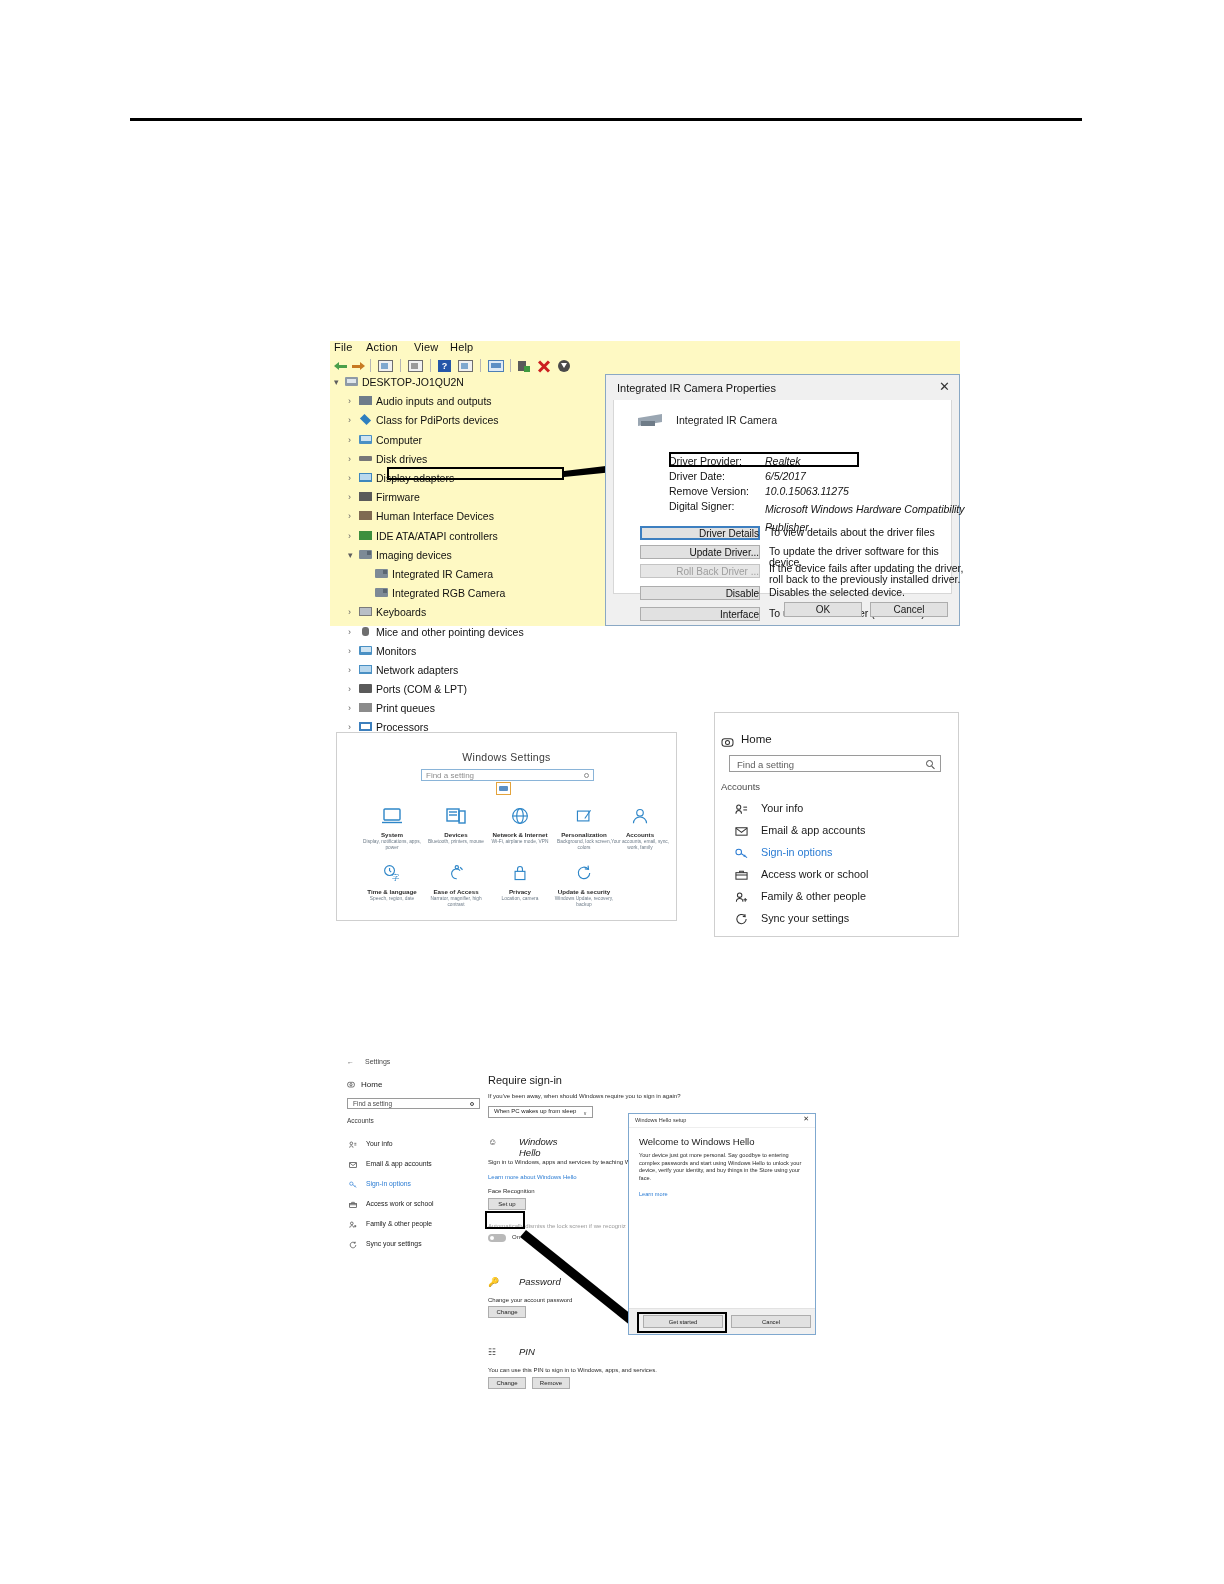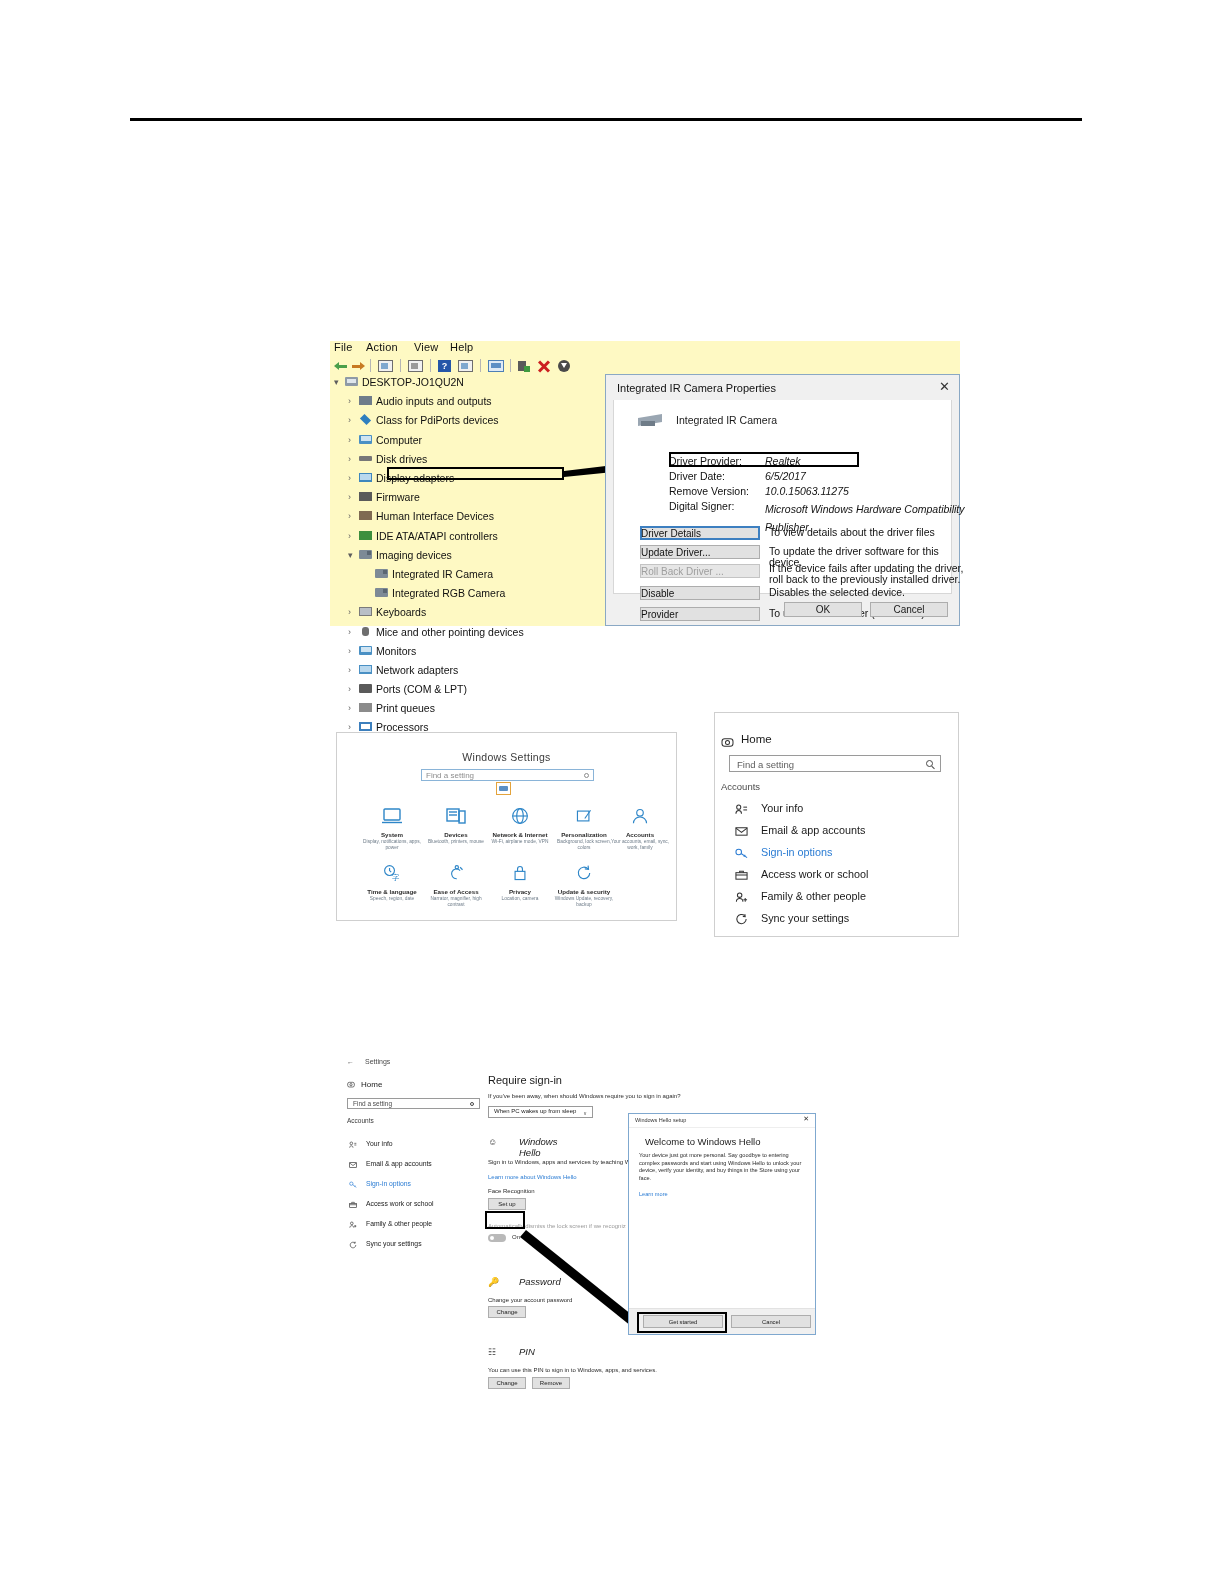--- a/index.html
+++ b/index.html
@@ -112,21 +112,21 @@
   .dev-icon .c1 { position:absolute; left:0; top:4px; width:24px; height:8px; background:#9aa6b2; transform:skewY(-10deg); }
   .dev-icon .c2 { position:absolute; left:3px; top:9px; width:14px; height:5px; background:#6f7c88; }
   .dev-name { position:absolute; left:62px; top:14px; font-size:10.5px; }
 
   .kv { position:absolute; font-size:10.5px; color:#111; }
   .kv .k { position:absolute; left:0; top:0; width:92px; }
   .kv .v { position:absolute; left:96px; top:0; width:210px;font-style:italic; }
 
   .prov-box { position:absolute; left:55px; top:52px; width:190px; height:15px; border:2.5px solid #000; }
 
-  .pbtn { position:absolute; left:26px; width:120px; height:14px; background:#e1e1e1; border:1px solid #adadad; font-size:10px; text-align:left; line-height:13px; color:#111; }
+  .pbtn { position:absolute; left:26px; width:120px; height:14px; background:#e1e1e1; border:1px solid #adadad; font-size:10px; text-align:right; line-height:13px; color:#111; }
   .pbtn.focus { border:1px solid #3d7fc0; box-shadow:0 0 0 1px #3d7fc0 inset; }
   .pbtn.disabled { color:#9e9e9e; background:#e6e6e6; border-color:#c4c4c4; }
   .pdesc { position:absolute; left:155px; font-size:10.5px; color:#111; width:195px; line-height:11px; }
 
   .props-footer { position:absolute; left:6px; right:6px; bottom:4px; height:22px; }
   .fbtn { position:absolute; top:4px; width:78px; height:15px; background:#e1e1e1; border:1px solid #adadad; font-size:10px; text-align:center; line-height:14px; }
   .fbtn.ok { right:90px; }
   .fbtn.cancel { right:4px; }
 
   
@@ -193,21 +193,21 @@
   .f4-btn { position:absolute; height:12px; background:#e1e1e1; border:1px solid #adadad; font-size:6px; text-align:center; line-height:11px; color:#1a1a1a; }
   .setup-box { position:absolute; left:485px; top:1211px; width:40px; height:18px; border:2.5px solid #000; }
   .f4-toggle { position:absolute; width:18px; height:8px; border-radius:5px; background:#b9b9b9; }
   .f4-toggle::after { content:""; position:absolute; left:2px; top:2px; width:4px; height:4px; border-radius:50%; background:#fff; }
 
   
   .hello { position:absolute; left:628px; top:1113px; width:188px; height:222px; background:#fff; border:1px solid #7fa8cf; }
   .hello-tb { position:absolute; left:0; top:0; right:0; height:14px; background:#fff; border-bottom:1px solid #eee; }
   .hello-tb .t { position:absolute; left:6px; top:3px; font-size:5.5px; color:#333; }
   .hello-tb .x { position:absolute; right:6px; top:1px; font-size:7px; color:#333; }
-  .hello-h { position:absolute; left:16px; top:22px; font-size:9.5px; color:#1a1a1a; }
+  .hello-h { position:absolute; left:10px; top:22px; font-size:9.5px; color:#1a1a1a; }
   .hello-p { position:absolute; left:10px; top:38px; width:168px; font-size:5.6px; line-height:7.6px; color:#2a2a2a; }
   .hello-link { position:absolute; left:10px; top:77px; font-size:5.6px; color:#2b7cd3; }
   .hello-foot { position:absolute; left:0; right:0; bottom:0; height:26px; background:#f0f0f0; border-top:1px solid #e2e2e2; }
   .hello-btn { position:absolute; top:6px; width:80px; height:13px; background:#e1e1e1; border:1px solid #adadad; font-size:5.8px; text-align:center; line-height:12px; }
   .hello-btn.start { left:14px; }
   .hello-btn.cancel { left:102px; }
   .start-box { position:absolute; left:637px; top:1312px; width:90px; height:21px; border:2.5px solid #000; }
 </style>
 </head>
 <body>
@@ -480,21 +480,21 @@
 
           <div class="pbtn" style="top:145px;">Update Driver...</div>
           <div class="pdesc" style="top:146px;">To update the driver software for this device.</div>
 
           <div class="pbtn disabled" style="top:164px;">Roll Back Driver ...</div>
           <div class="pdesc" style="top:163px;">If the device fails after updating the driver, roll back to the previously installed driver.</div>
 
           <div class="pbtn" style="top:186px;">Disable</div>
           <div class="pdesc" style="top:187px;">Disables the selected device.</div>
 
-          <div class="pbtn" style="top:207px;">Provider</div>
+          <div class="pbtn" style="top:207px;">Interface</div>
           <div class="pdesc" style="top:208px;">To uninstall the driver (Advanced).</div>
         </div>
 
         <div class="props-footer">
           <div class="fbtn ok">OK</div>
           <div class="fbtn cancel">Cancel</div>
         </div>
       </div>
     </div>
   </div>

